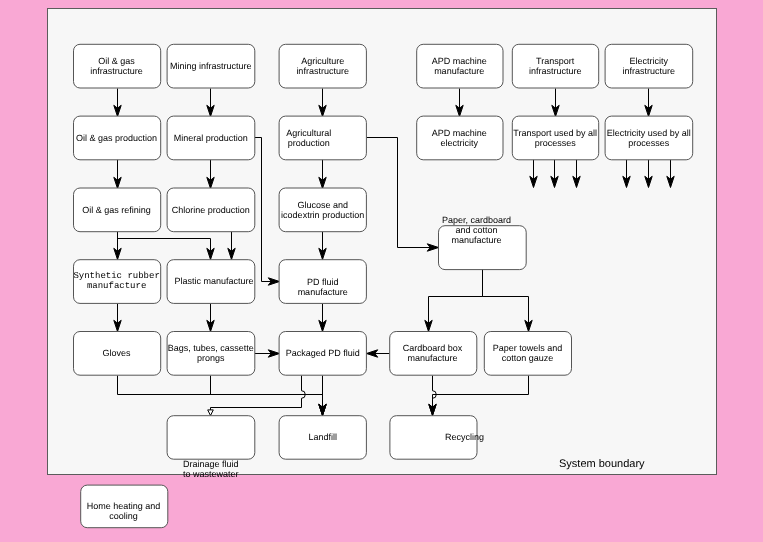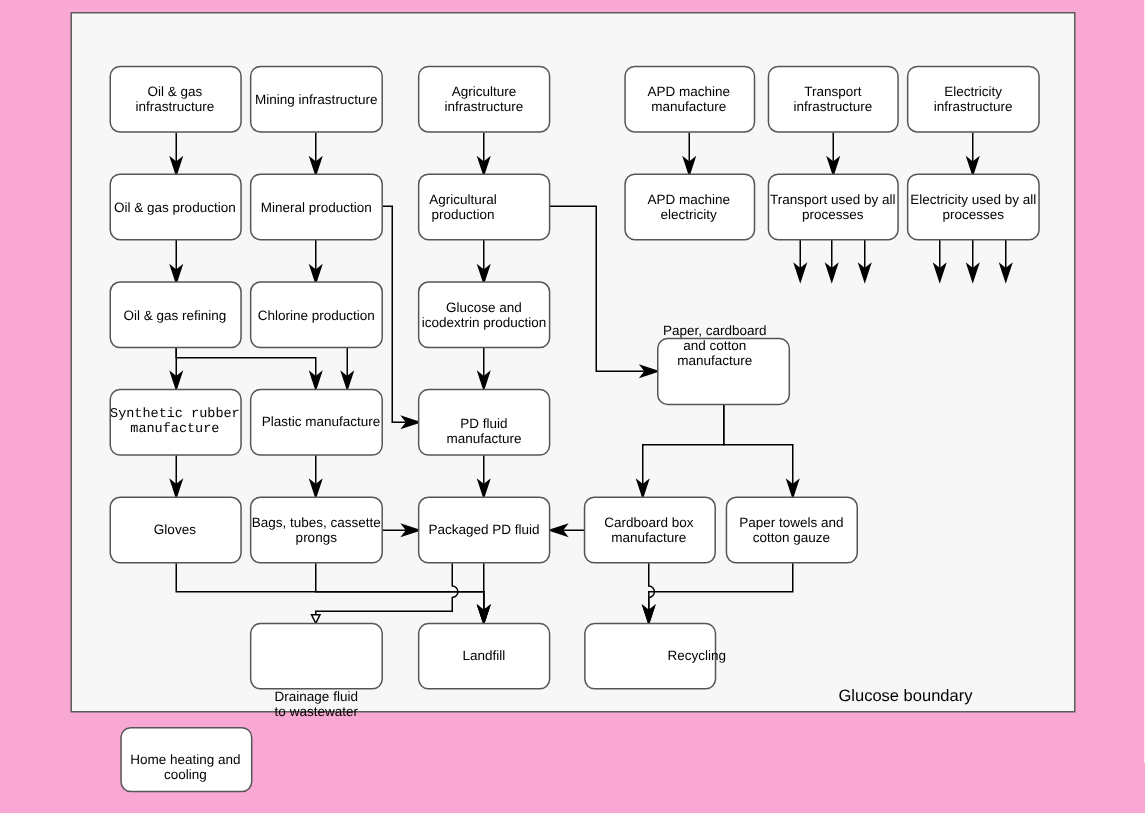--- a/index.html
+++ b/index.html
@@ -290,14 +290,14 @@
         <div style="top:21.88px">Landfill</div>
       </div>
       <div class="nodetext" style="left: 389.4px; top: 415.2px; width: 87.1px; height: 53px; margin-left: 32px;">
         <div style="top:21.88px">Recycling</div>
       </div>
       <div class="nodetext" style="left: 80.2px; top: 490px; width: 87.1px; height: 25px;">
         <div style="top:16.38px">Home heating and</div>
         <div style="top:26.48px">cooling</div>
       </div>
     </div>
-  <div id="boundary-text">Glucose boundary</div>
+  <div id="boundary-text">System boundary</div>
 </div>
 
 </body></html>

